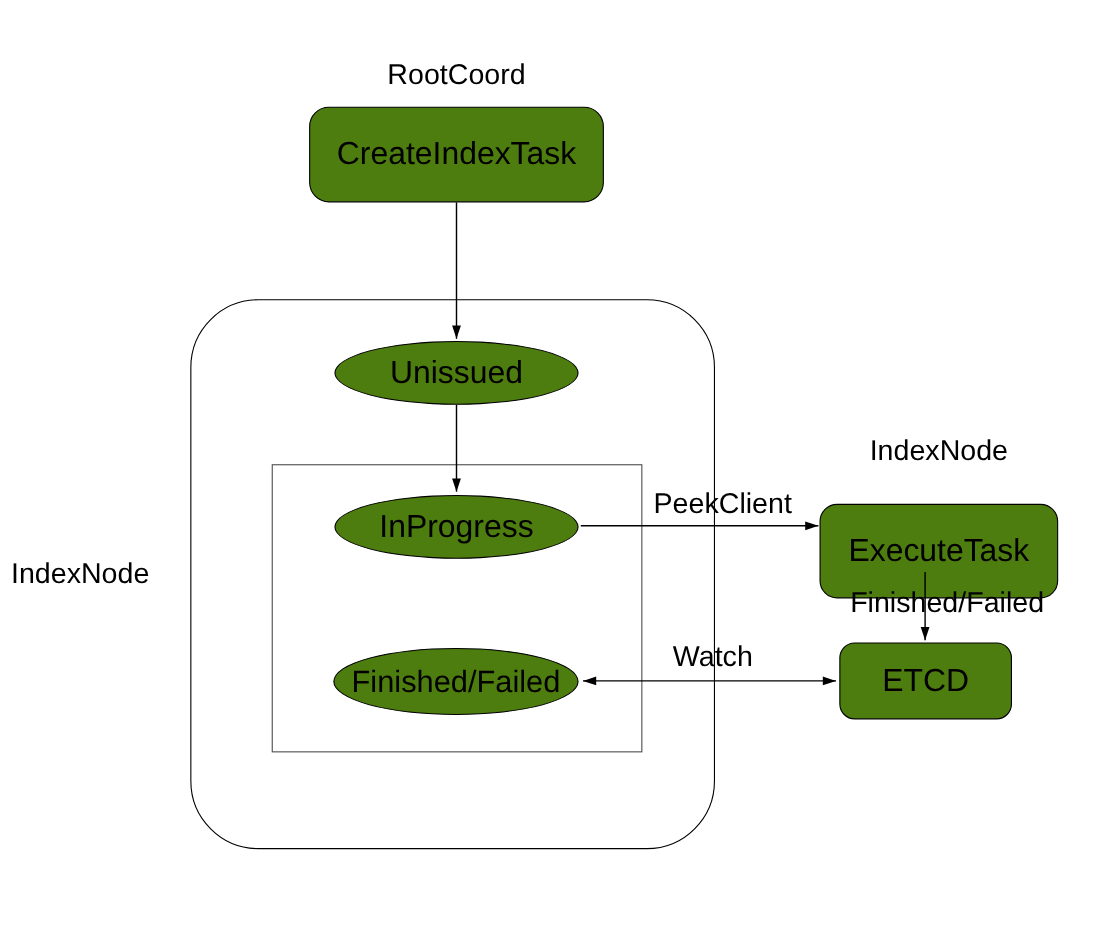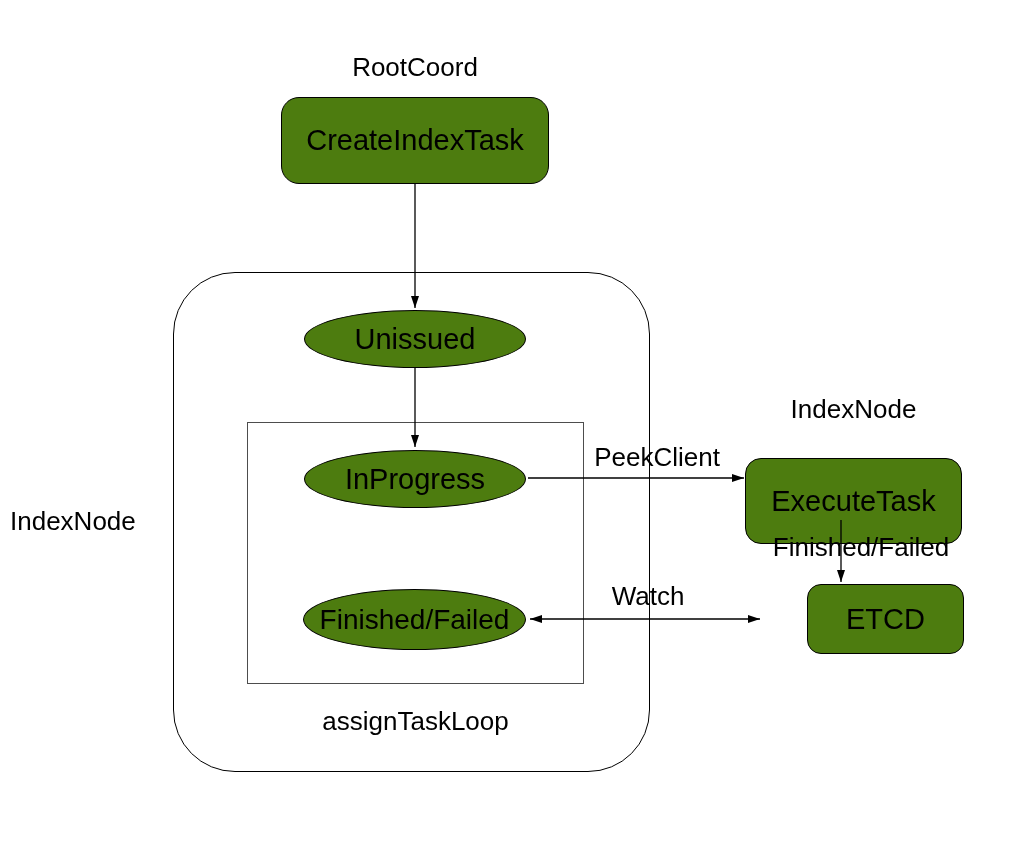--- a/index.html
+++ b/index.html
@@ -55,21 +55,21 @@
   }
 
   
   .create-index-task { left: 281px; top: 97px;  width: 268px; height: 87px; }
   .outer-group       { left: 173px; top: 272px; width: 477px; height: 500px; border-radius: 62px; }
   .inner-group       { left: 247px; top: 422px; width: 337px; height: 262px; border-color: #4d4d4d; }
   .unissued          { left: 304px; top: 310px; width: 222px; height: 58px; }
   .in-progress       { left: 304px; top: 450px; width: 222px; height: 58px; }
   .finished-failed   { left: 303px; top: 589px; width: 223px; height: 61px; font-size: 28px; }
   .execute-task      { left: 745px; top: 433px; width: 217px; height: 86px; border-radius: 16px; margin-top: 25px; }
-  .etcd              { left: 763px; top: 584px; width: 157px; height: 70px; border-radius: 14px; margin-left: 44px; }
+  .etcd              { left: 763px; top: 584px; width: 157px; height: 70px; border-radius: 14px; }
 
   
   .root-coord-label        { left: 281px; top: 53px;  width: 268px; }
   .index-coord-label       { left: 10px;  top: 507px; }
   .index-node-label        { left: 745px; top: 395px; width: 217px; }
   .assign-task-loop-label  { left: 247px; top: 707px; width: 337px; }
   .peek-client-label       { left: 557px; top: 443px; width: 200px; }
   .finished-failed-edge-label { left: 745px; top: 533px; width: 232px; }
   .watch-label             { left: 598px; top: 582px; width: 100px; }
 </style>
@@ -101,21 +101,20 @@
     <span>ExecuteTask</span>
   </div>
 
   <div class="node rounded-box etcd">
     <span>ETCD</span>
   </div>
 
   <div class="label center root-coord-label">RootCoord</div>
   <div class="label index-coord-label">IndexNode</div>
   <div class="label center index-node-label">IndexNode</div>
-  <div class="label center assign-task-loop-label">assignTaskLoop</div>
 
   <div class="label center peek-client-label">PeekClient</div>
   <div class="label center finished-failed-edge-label">Finished/Failed</div>
   <div class="label center watch-label">Watch</div>
 
   <svg class="connectors" width="1014" height="848" viewBox="0 0 1014 848">
     <defs>
       <marker id="mEnd" markerUnits="userSpaceOnUse" markerWidth="14" markerHeight="10" refX="13" refY="5" orient="auto">
         <path d="M1,1 L13,5 L1,9 z" fill="#000000"></path>
       </marker>

